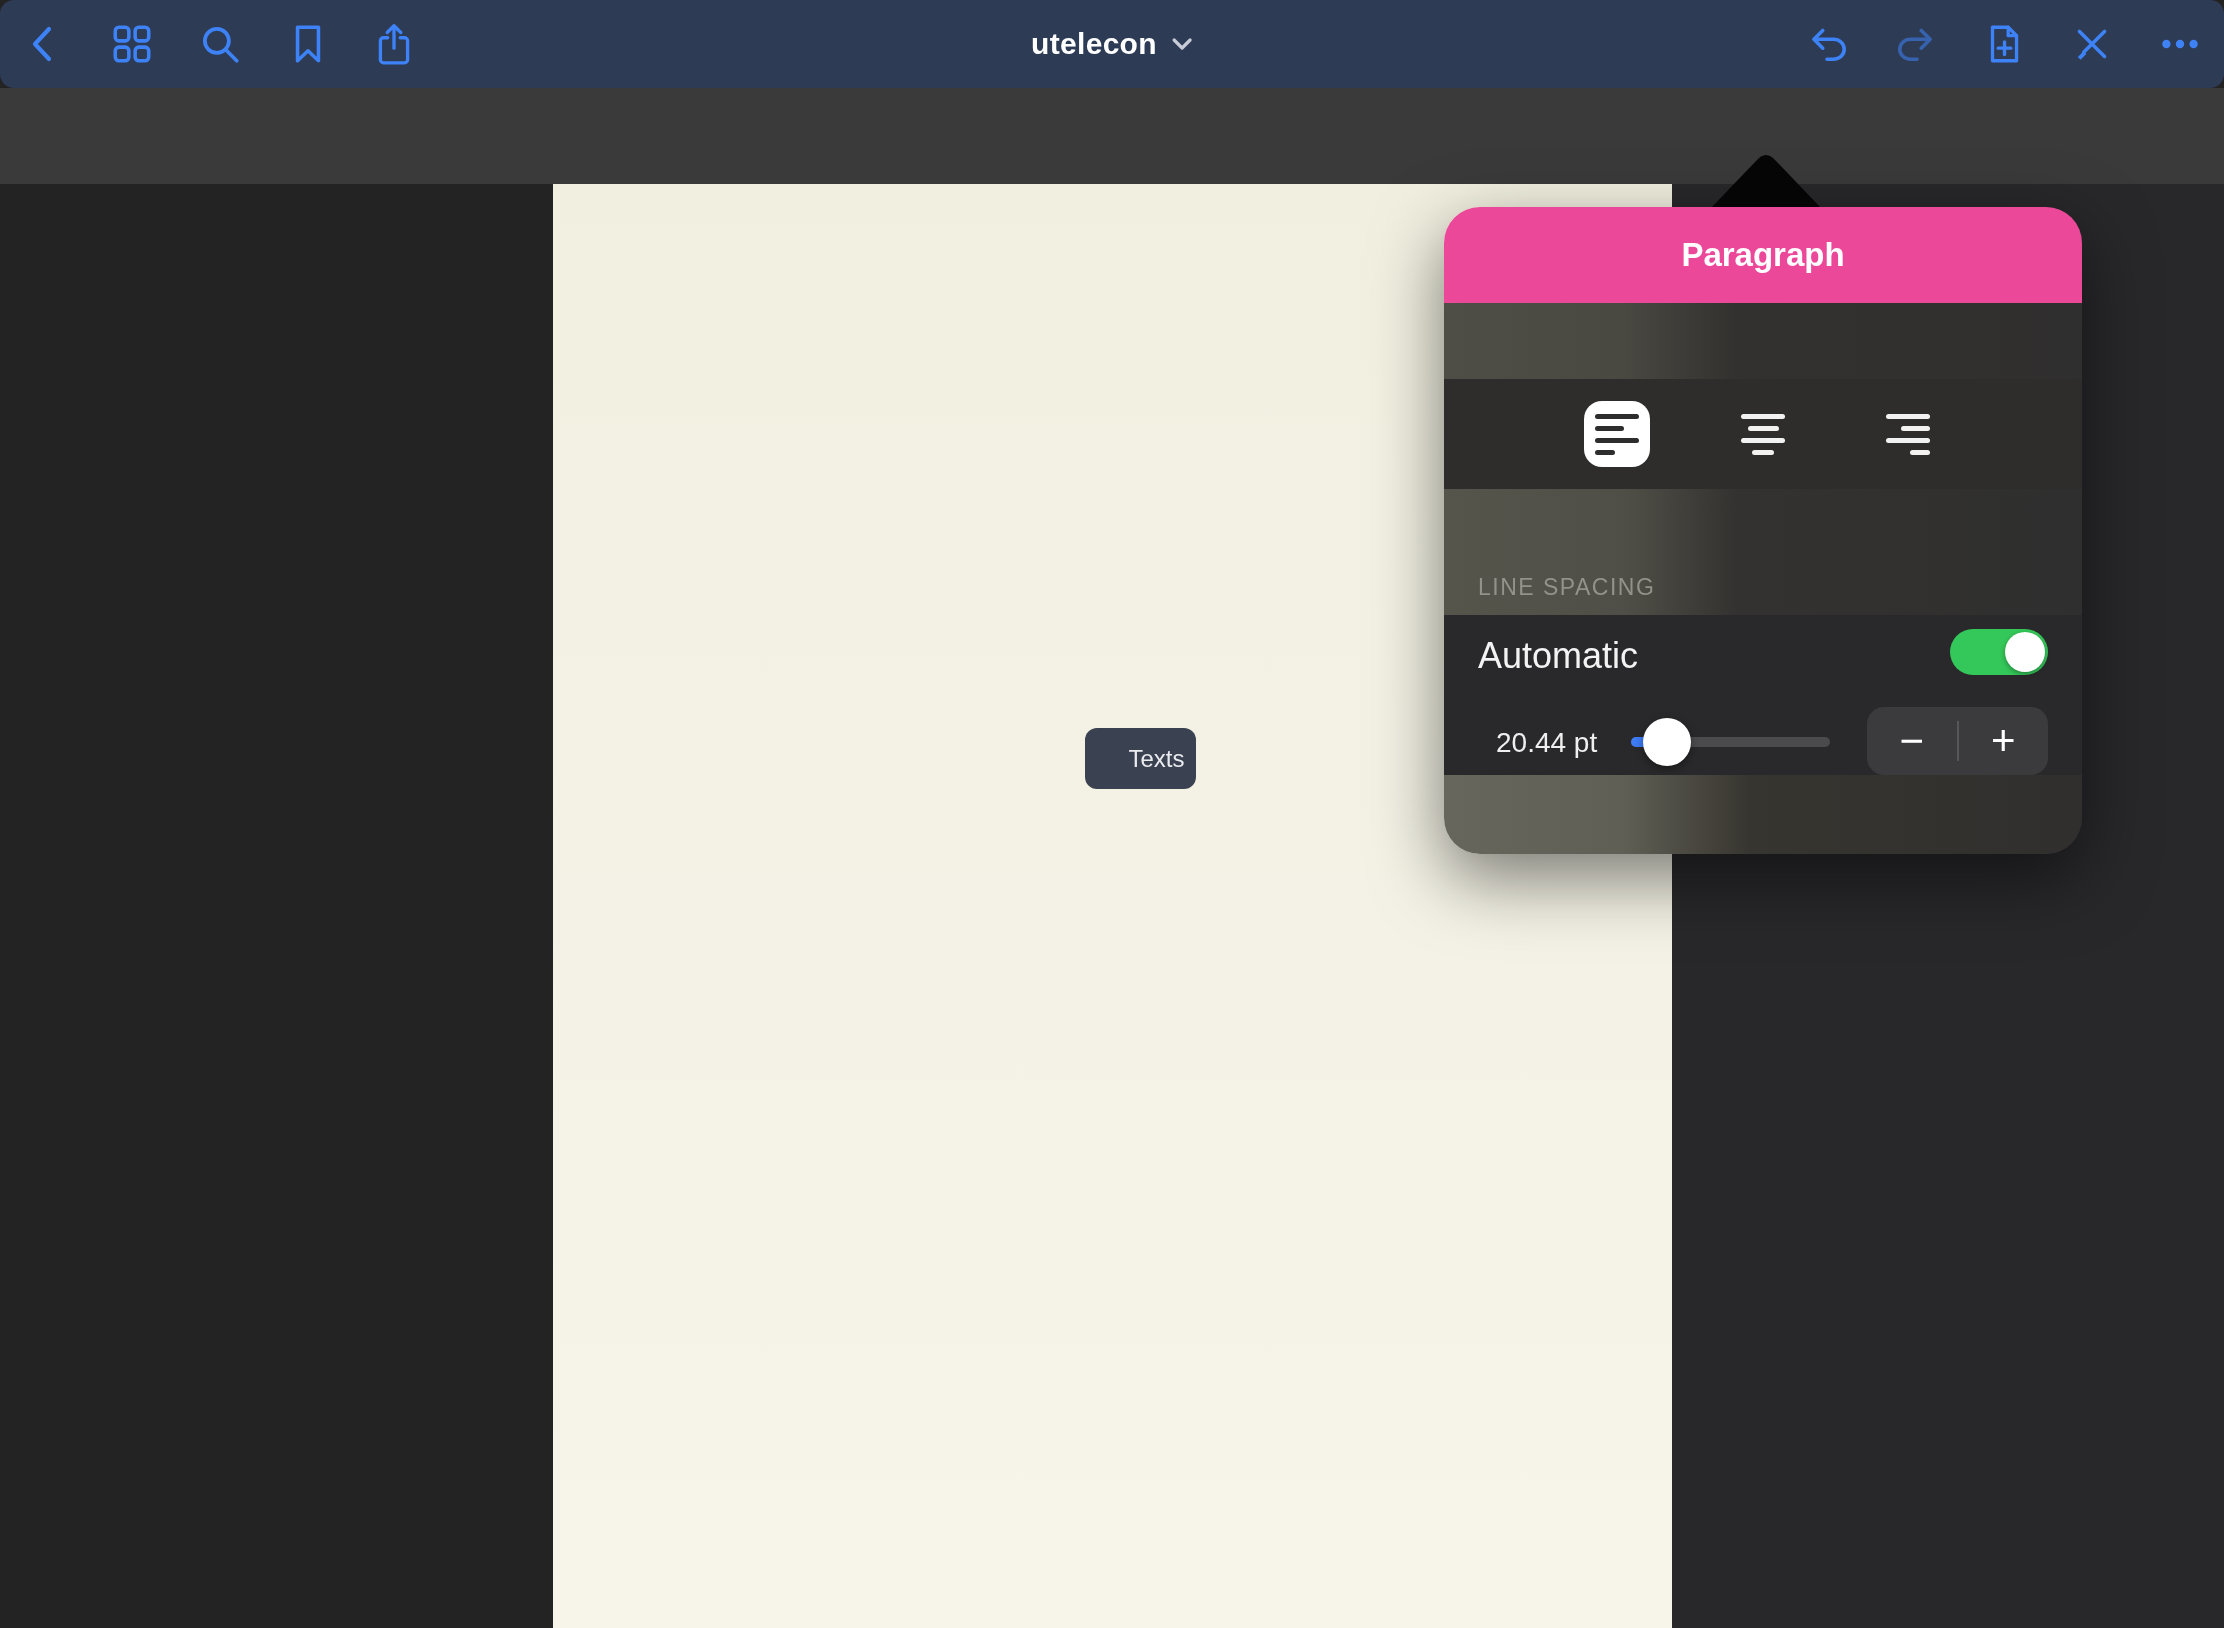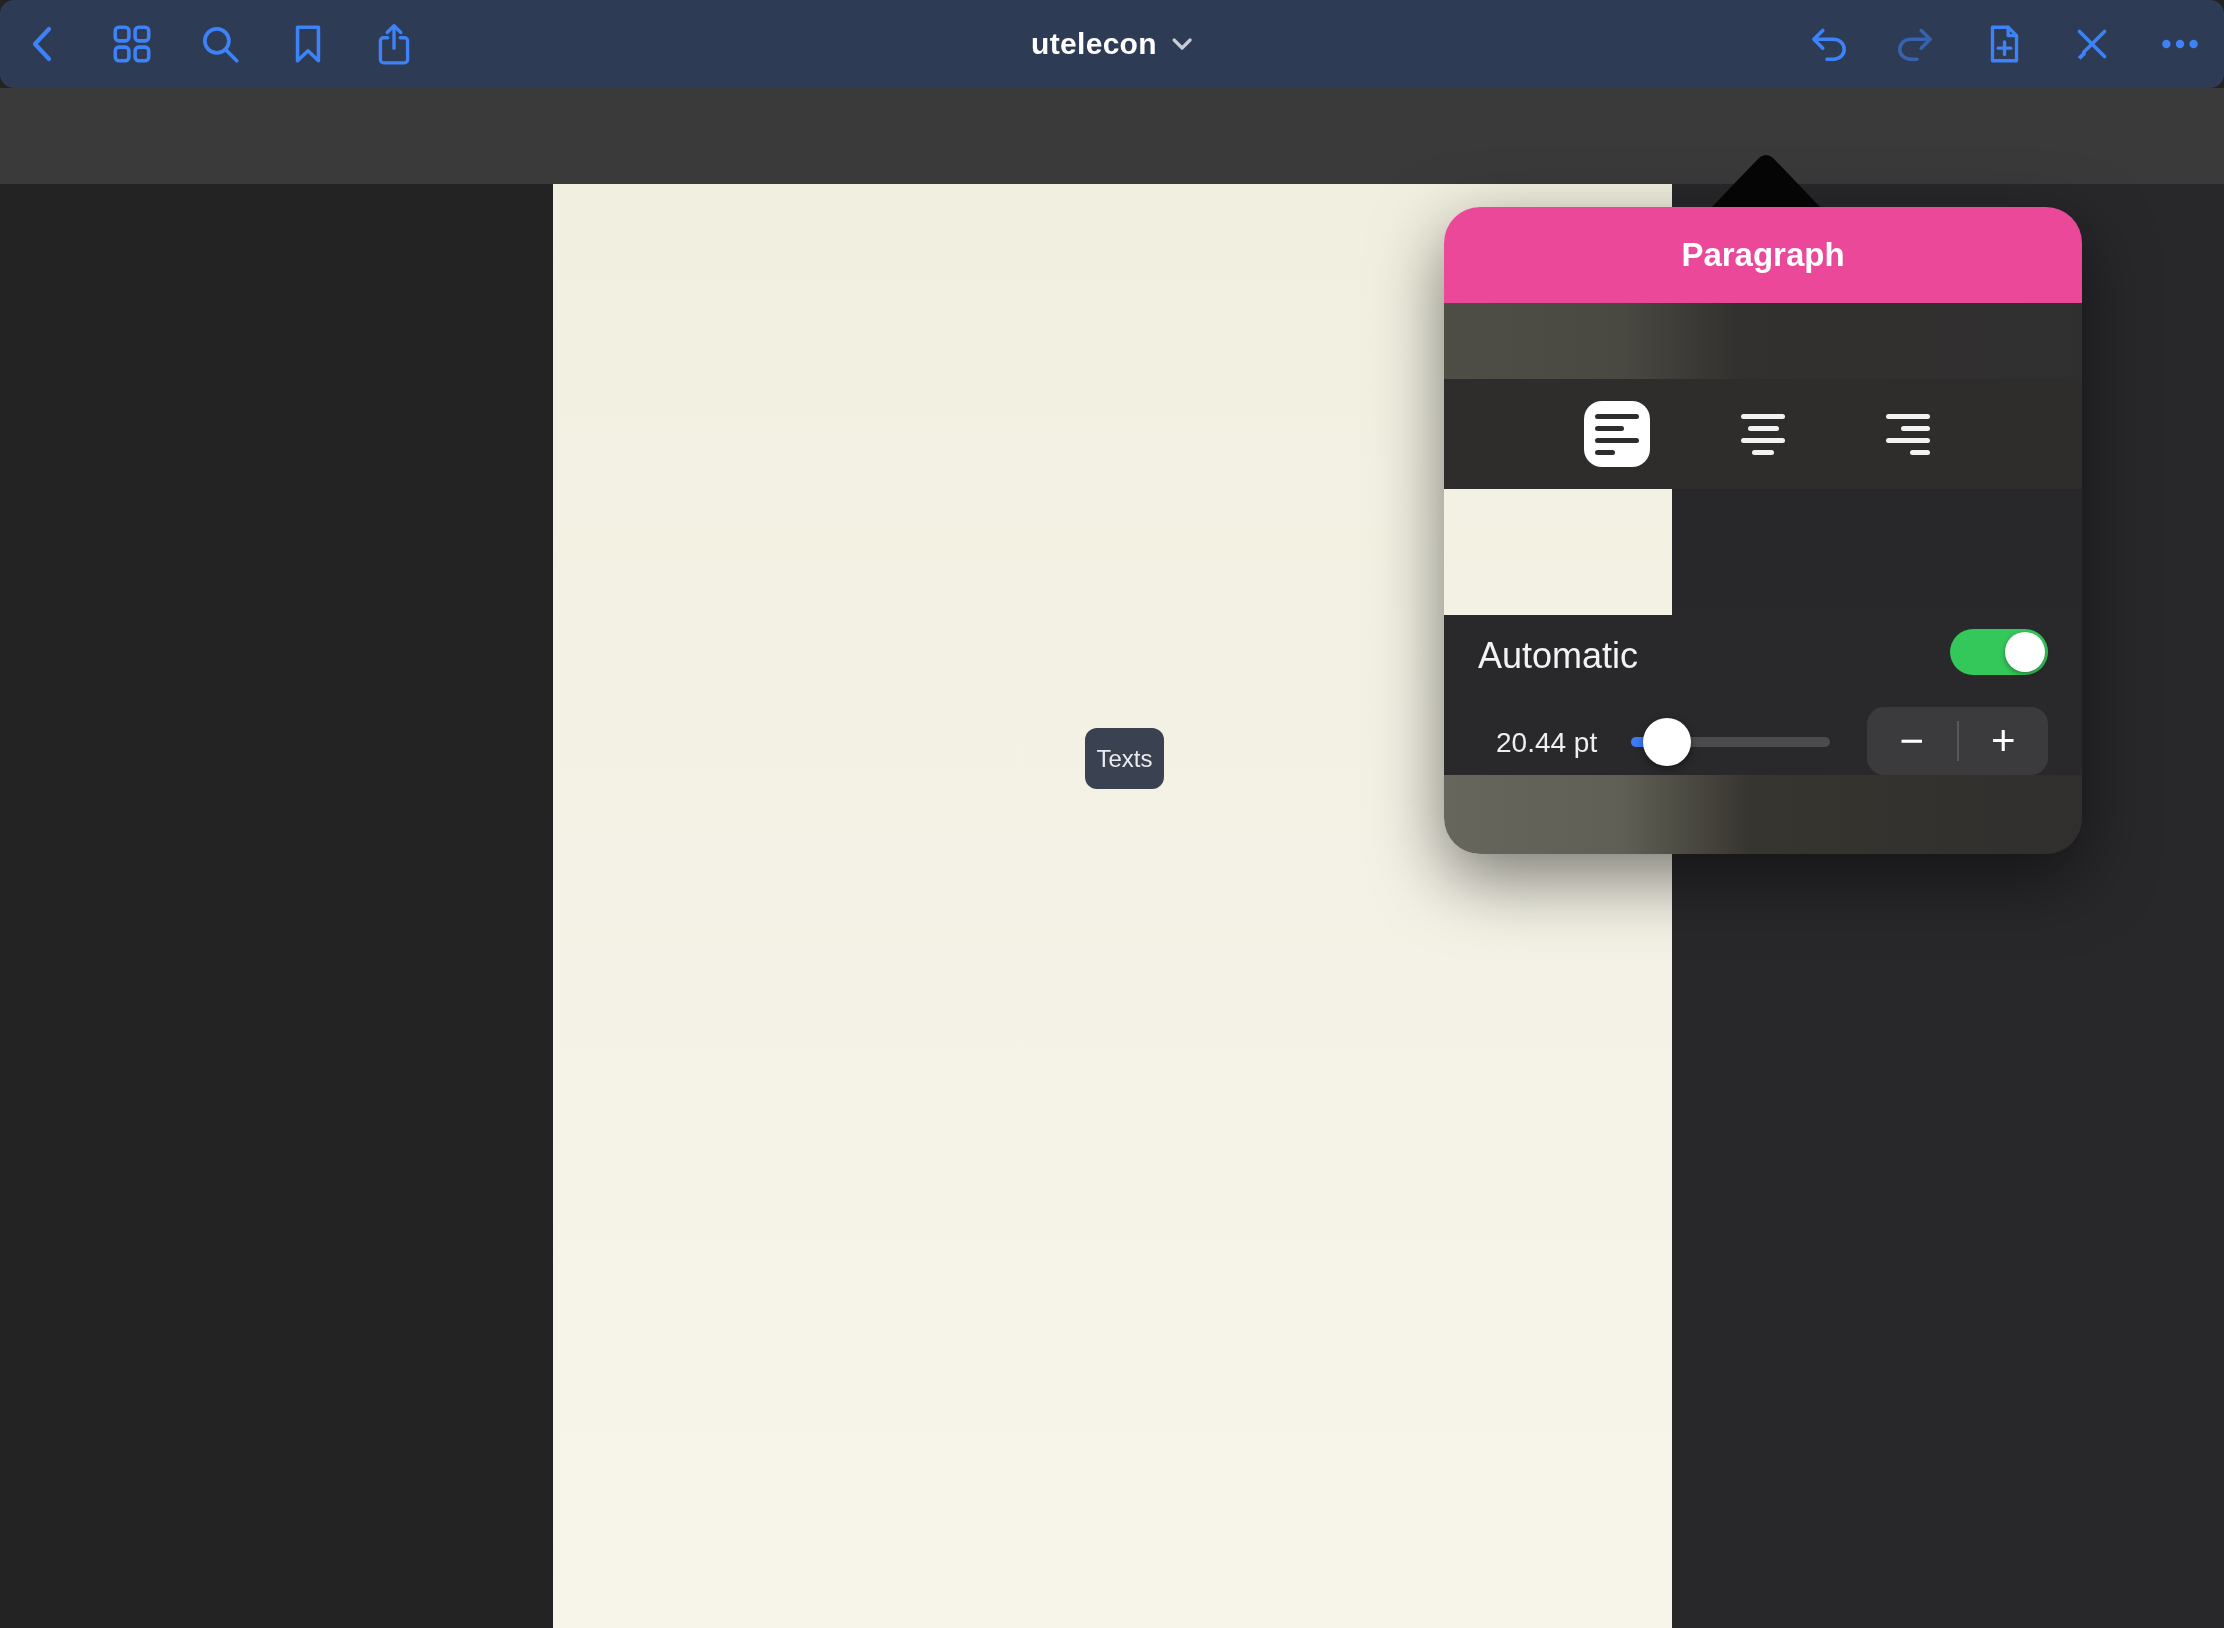--- a/index.html
+++ b/index.html
@@ -30,21 +30,21 @@
   .color-well .swatch{width:52px;height:56px;border-radius:50%;background:#f6f5ef;display:flex;align-items:center;justify-content:center;color:#9b9b94;}
   .ghost-swatch{position:absolute;left:1896px;top:117px;width:58px;height:44px;border-radius:9px;background:rgba(61,82,128,.45);border:none;padding:0;}
   .tstyle-btn{position:absolute;left:1972px;top:108px;width:60px;height:60px;background:none;border:none;padding:0;}
   .tstyle-box{position:absolute;left:2px;top:4px;width:52px;height:52px;border:3px solid #ececec;border-radius:10px;color:#ececec;font-size:31px;font-weight:600;display:flex;align-items:center;justify-content:center;}
   .tstyle-heart{position:absolute;right:-8px;top:-8px;color:var(--heart-cyan,#2bc4ea);}
 
   
   .canvas-left{position:absolute;left:0;top:184px;width:553px;height:1444px;background:#232323;}
   .page{position:absolute;left:553px;top:184px;width:1119px;height:1444px;background:linear-gradient(180deg,#f1f0e0 0%,#f4f2e6 55%,#f7f5ea 100%);}
   .canvas-right{position:absolute;left:1672px;top:184px;width:552px;height:1444px;background:#28282b;}
-  .texts-tip{position:absolute;left:1085px;top:728px;width:79px;height:61px;background:#3a4150;border-radius:12px;display:flex;align-items:center;justify-content:center;color:#e9ebef;font-size:24px;}
+  .texts-tip{position:absolute;left:1085px;top:728px;width:79px;height:61px;background:#3a4150;border-radius:12px;display:flex;align-items:center;justify-content:center;color:#e9ebef;font-size:24px;padding-left:32px;}
 
   
   .popover{position:absolute;left:1444px;top:207px;width:638px;height:647px;border-radius:36px;overflow:hidden;box-shadow:0 24px 70px rgba(0,0,0,.5);}
   .pop-arrow{position:absolute;left:1711px;top:152px;width:110px;height:56px;}
   .pop-header{position:absolute;left:0;top:0;width:100%;height:96px;background:#ec4899;display:flex;align-items:center;justify-content:center;color:#fff;font-size:33px;font-weight:600;}
   .band1{position:absolute;left:0;top:96px;width:100%;height:76px;background:linear-gradient(90deg,#4f4e46 0%,#494841 28%,#33312f 46%,#302f2f 100%);}
   .align-row{position:absolute;left:0;top:172px;width:100%;height:110px;background:#2e2d2b;}
   .p-align{position:absolute;top:22px;width:66px;height:66px;border:none;background:none;padding:0;display:flex;align-items:center;justify-content:center;border-radius:18px;}
   .p-align.selected{background:#fff;}
   .p-lines{display:flex;flex-direction:column;gap:7px;width:44px;}
@@ -353,20 +353,23 @@
       <button class="p-align" style="left:431px">
         <span class="p-lines right">
             <i style="width:44px"></i>
             <i style="width:29px"></i>
             <i style="width:44px"></i>
             <i style="width:20px"></i>
           </span>
       </button>
     </div>
 
+    <div class="band2">
+      <span class="ls-label">LINE SPACING</span>
+    </div>
 
     <div class="dark-block">
       <span class="auto-label">Automatic</span>
       <button class="toggle on">
         <span class="knob"></span>
       </button>
 
       <span class="sp-value">20.44 pt</span>
       <div class="slider">
         <span class="fill"></span>

